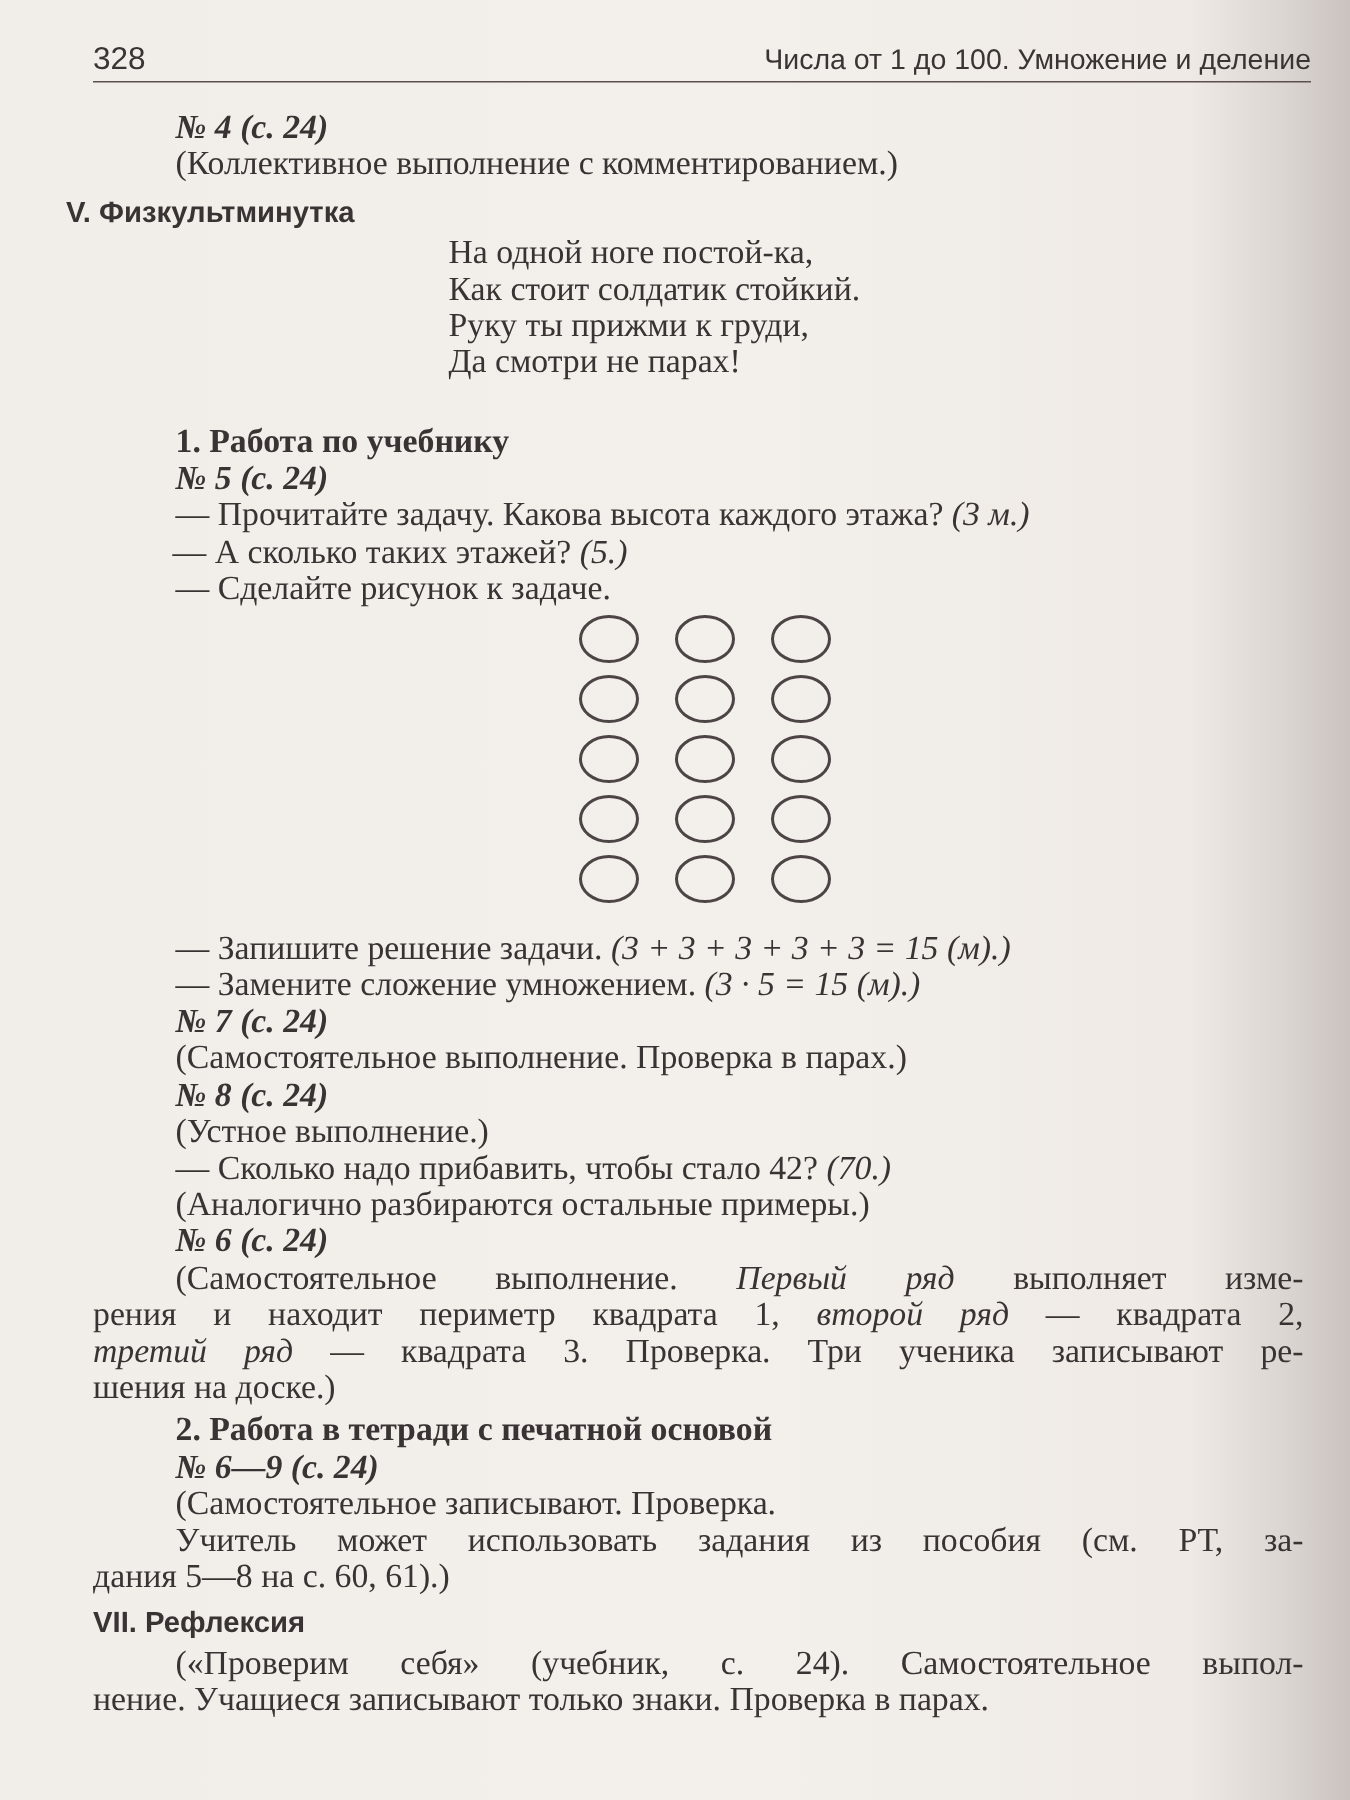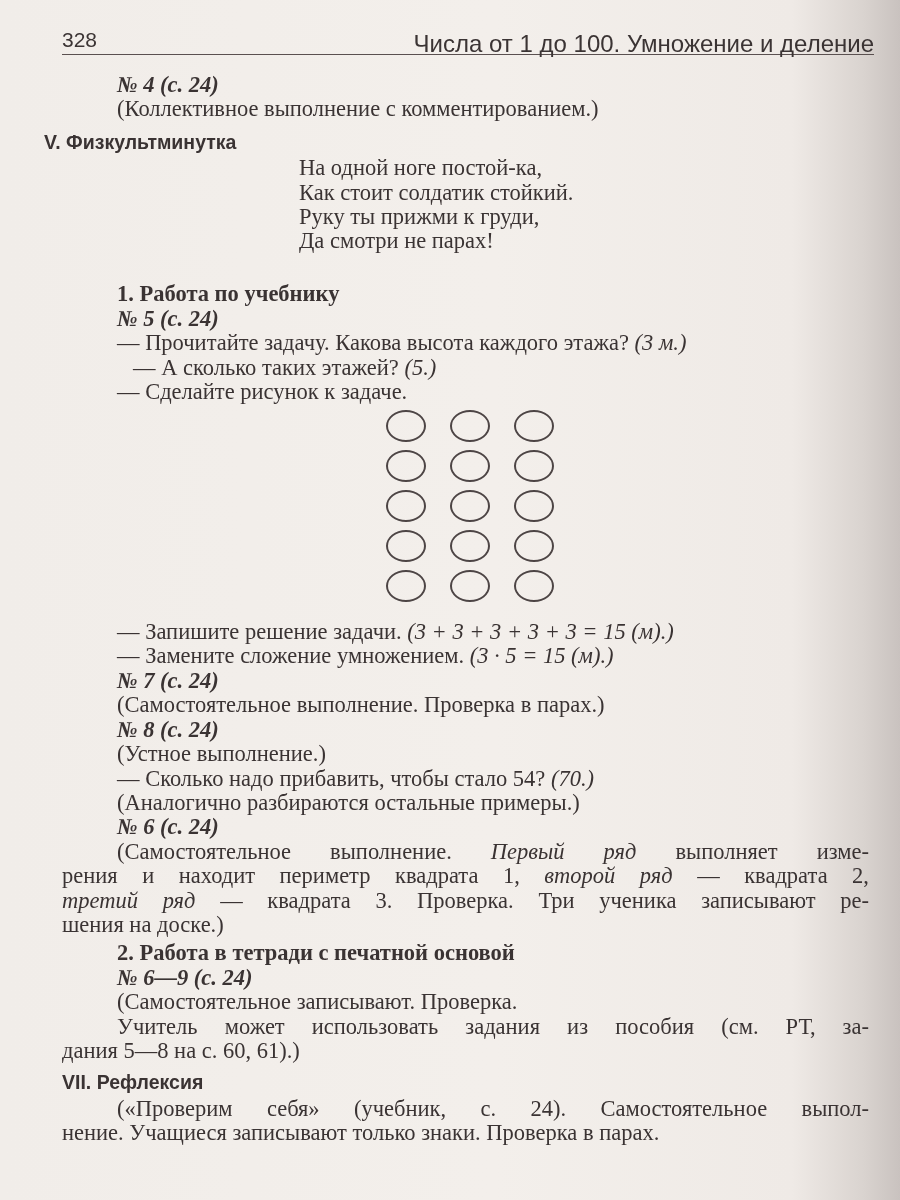--- a/index.html
+++ b/index.html
@@ -9,21 +9,21 @@
     position: relative;
     color: #3a3333;
   }
   .page { position: absolute; left: 0; top: 0; width: 900px; height: 900px; }
   .running-head {
     position: absolute; left: 62px; top: 26px; width: 812px; height: 28px;
     border-bottom: 1.5px solid #5a5050;
     font-family: "Liberation Sans", sans-serif; font-size: 21px; color: #3b3434;
   }
   .running-head .pno { position: absolute; left: 0; top: 2px; }
-  .running-head .title { position: absolute; right: 0; top: 4px; font-size: 24px; }
+  .running-head .title { position: absolute; right: 0; top: 4px; font-size: 19px; }
   .serif { font-family: "Liberation Serif", serif; font-size: 22.5px; line-height: 25px; color: #3a3333; }
   .line { position: absolute; white-space: nowrap; }
   .bi { font-weight: bold; font-style: italic; }
   .it { font-style: italic; }
   .b { font-weight: bold; }
   .section {
     font-family: "Liberation Sans", sans-serif; font-weight: bold; font-size: 19.5px; color: #3a3333;
   }
   .just { text-align: justify; text-align-last: justify; }
   .grid { position: absolute; left: 386px; top: 410px; }
@@ -55,21 +55,21 @@
     <div class="line" style="left:299px;top:228px;">Да смотри не парах!</div>
   </div>
 
 
   <div class="serif">
     <div class="line b" style="left:117px;top:281px;">1. Работа по учебнику</div>
     <div class="line bi" style="left:117px;top:306px;">№ 5 (с. 24)</div>
     <div class="line" style="left:117px;top:330px;">
       <span>— Прочитайте задачу. Какова высота каждого этажа? </span><span class="it">(3 м.)</span>
     </div>
-    <div class="line" style="left:133px;top:355px;">
+    <div class="line" style="left:115px;top:355px;">
       <span>— А сколько таких этажей? </span><span class="it">(5.)</span>
     </div>
     <div class="line" style="left:117px;top:379px;">— Сделайте рисунок к задаче.</div>
   </div>
 
   <div class="grid">
     <div class="oval" style="left:0;top:0"></div>
       <div class="oval" style="left:64px;top:0"></div>
       <div class="oval" style="left:128px;top:0"></div>
     <div class="oval" style="left:0;top:40px"></div>
@@ -91,21 +91,21 @@
       <span>— Запишите решение задачи. </span><span class="it">(3 + 3 + 3 + 3 + 3 = 15 (м).)</span>
     </div>
     <div class="line" style="left:117px;top:643px;">
       <span>— Замените сложение умножением. </span><span class="it">(3 · 5 = 15 (м).)</span>
     </div>
     <div class="line bi" style="left:117px;top:668px;">№ 7 (с. 24)</div>
     <div class="line" style="left:117px;top:692px;">(Самостоятельное выполнение. Проверка в парах.)</div>
     <div class="line bi" style="left:117px;top:717px;">№ 8 (с. 24)</div>
     <div class="line" style="left:117px;top:741px;">(Устное выполнение.)</div>
     <div class="line" style="left:117px;top:766px;">
-      <span>— Сколько надо прибавить, чтобы стало 54? </span><span class="it">(70.)</span>
+      <span>— Сколько надо прибавить, чтобы стало 42? </span><span class="it">(70.)</span>
     </div>
     <div class="line" style="left:117px;top:790px;">(Аналогично разбираются остальные примеры.)</div>
     <div class="line bi" style="left:117px;top:814px;">№ 6 (с. 24)</div>
 
     <div class="line just" style="left:117px;top:839px;width:752px;">
       <span>(Самостоятельное выполнение. </span><span class="it">Первый ряд</span><span> выполняет изме-</span>
     </div>
     <div class="line just" style="left:62px;top:863px;width:807px;">
       <span>рения и находит периметр квадрата 1, </span><span class="it">второй ряд</span><span> — квадрата 2,</span>
     </div>

